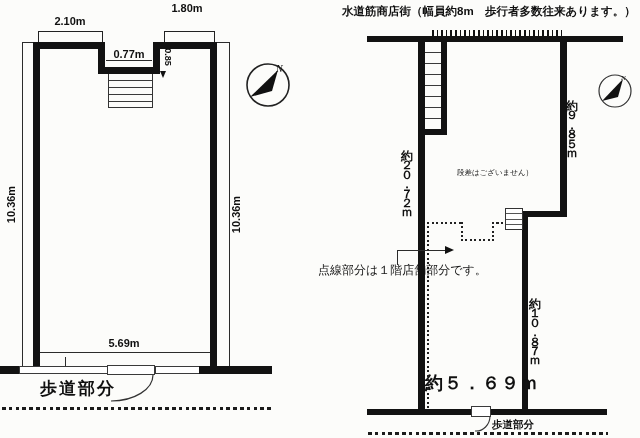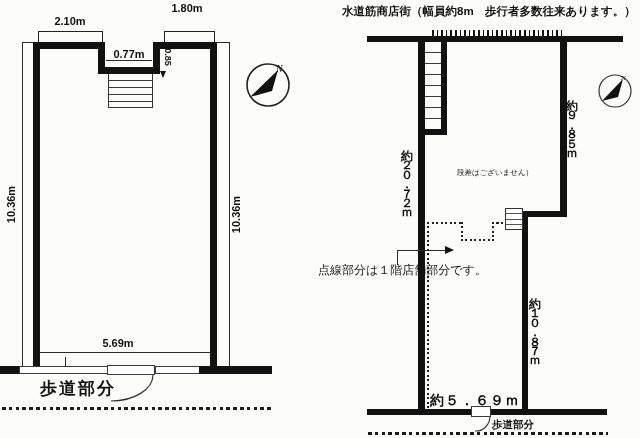--- a/index.html
+++ b/index.html
@@ -64,21 +64,21 @@
     <div class="stairs-l" style="left:108px;top:74px;width:45px;height:34px"></div>
 
     <div class="thin" style="left:22px;top:42px;width:1px;height:324px"></div>
     <div class="thin" style="left:22px;top:42px;width:11px;height:1px"></div>
     <div class="thin" style="left:229px;top:42px;width:1px;height:324px"></div>
     <div class="thin" style="left:217px;top:42px;width:13px;height:1px"></div>
     <div class="rot" style="left:-13px;top:198px;width:48px;height:13px;transform:rotate(-90deg)">10.36m</div>
     <div class="rot" style="left:212px;top:208px;width:48px;height:13px;transform:rotate(-90deg)">10.36m</div>
 
 
-    <div class="dim" style="left:83px;top:337px;width:70px">5.69m</div>
+    <div class="dim" style="left:89px;top:337px;width:70px">5.69m</div>
     <div class="thin" style="left:40px;top:352px;width:170px;height:1px"></div>
 
     <div class="wall" style="left:0px;top:366px;width:19px;height:8px"></div>
     <div class="whitebar" style="left:19px;top:366px;width:89px;height:8px"></div>
     <div class="thin" style="left:65px;top:357px;width:1px;height:9px"></div>
     <div class="whitebar" style="left:107px;top:365px;width:48px;height:10px;z-index:3"></div>
     <div class="whitebar" style="left:155px;top:366px;width:45px;height:8px"></div>
     <div class="wall" style="left:199px;top:366px;width:73px;height:8px"></div>
     <svg style="left:108px;top:374px" width="50" height="30" viewBox="0 0 50 30">
       <path d="M45 1 A 42 26 0 0 1 3 27" fill="none" stroke="#333" stroke-width="1.2"></path>
@@ -106,21 +106,21 @@
     <div class="wall" style="left:425px;top:129px;width:16px;height:6px"></div>
     <div class="rungs" style="left:425px;top:42px;width:16px;height:87px"></div>
     <div class="wall" style="left:560px;top:36px;width:7px;height:181px"></div>
     <div class="wall" style="left:522px;top:211px;width:45px;height:6px"></div>
     <div class="wall" style="left:522px;top:211px;width:6px;height:204px"></div>
     <div class="wall" style="left:367px;top:409px;width:240px;height:6px"></div>
 
     <div class="vstack" style="left:566px;top:102px">約９．８５ｍ</div>
     <div class="vstack" style="left:401px;top:152px">約２０．７２ｍ</div>
     <div class="vstack" style="left:529px;top:300px">約１０．８７ｍ</div>
-    <div class="dim" style="left:425px;top:392px;width:100px;font-size:14px;letter-spacing:1px">約５．６９ｍ</div>
+    <div class="dim" style="left:425px;top:371px;width:100px;font-size:18px;letter-spacing:1px">約５．６９ｍ</div>
 
     <div class="note" style="left:424px;top:159px;width:142px;text-align:center">
       <br>
       <span>段差はございません）</span>
     </div>
 
     <div class="dot-v" style="left:427px;top:222px;height:187px"></div>
     <div class="dot-h" style="left:427px;top:222px;width:36px"></div>
     <div class="dot-v" style="left:461px;top:222px;height:19px"></div>
     <div class="dot-h" style="left:461px;top:239px;width:33px"></div>

